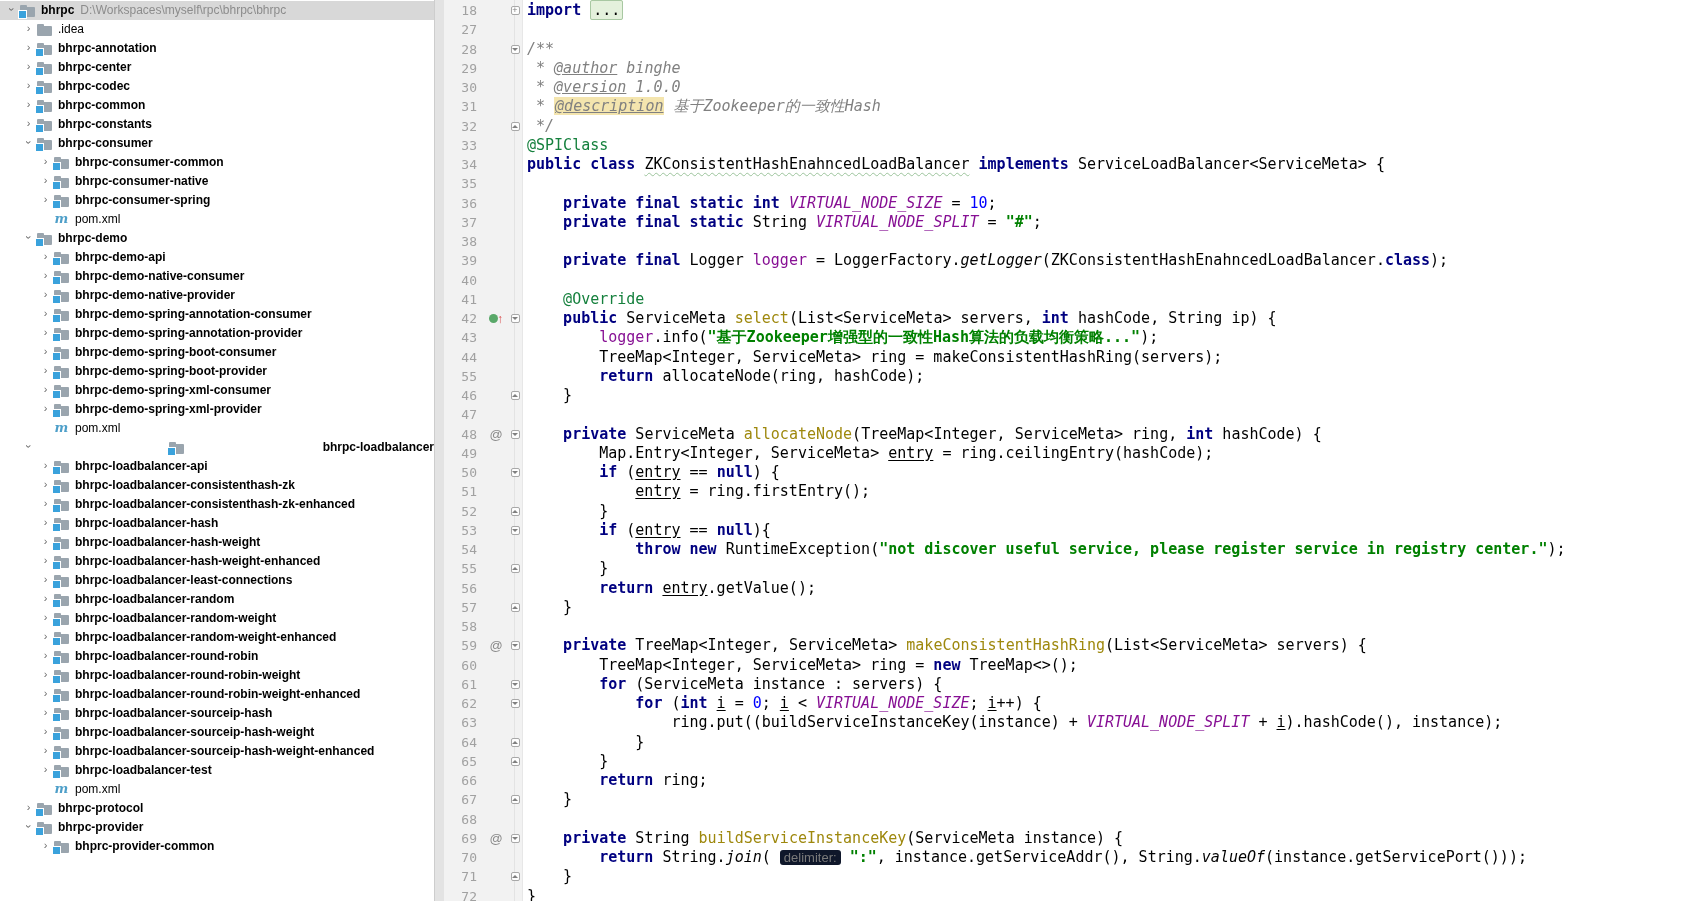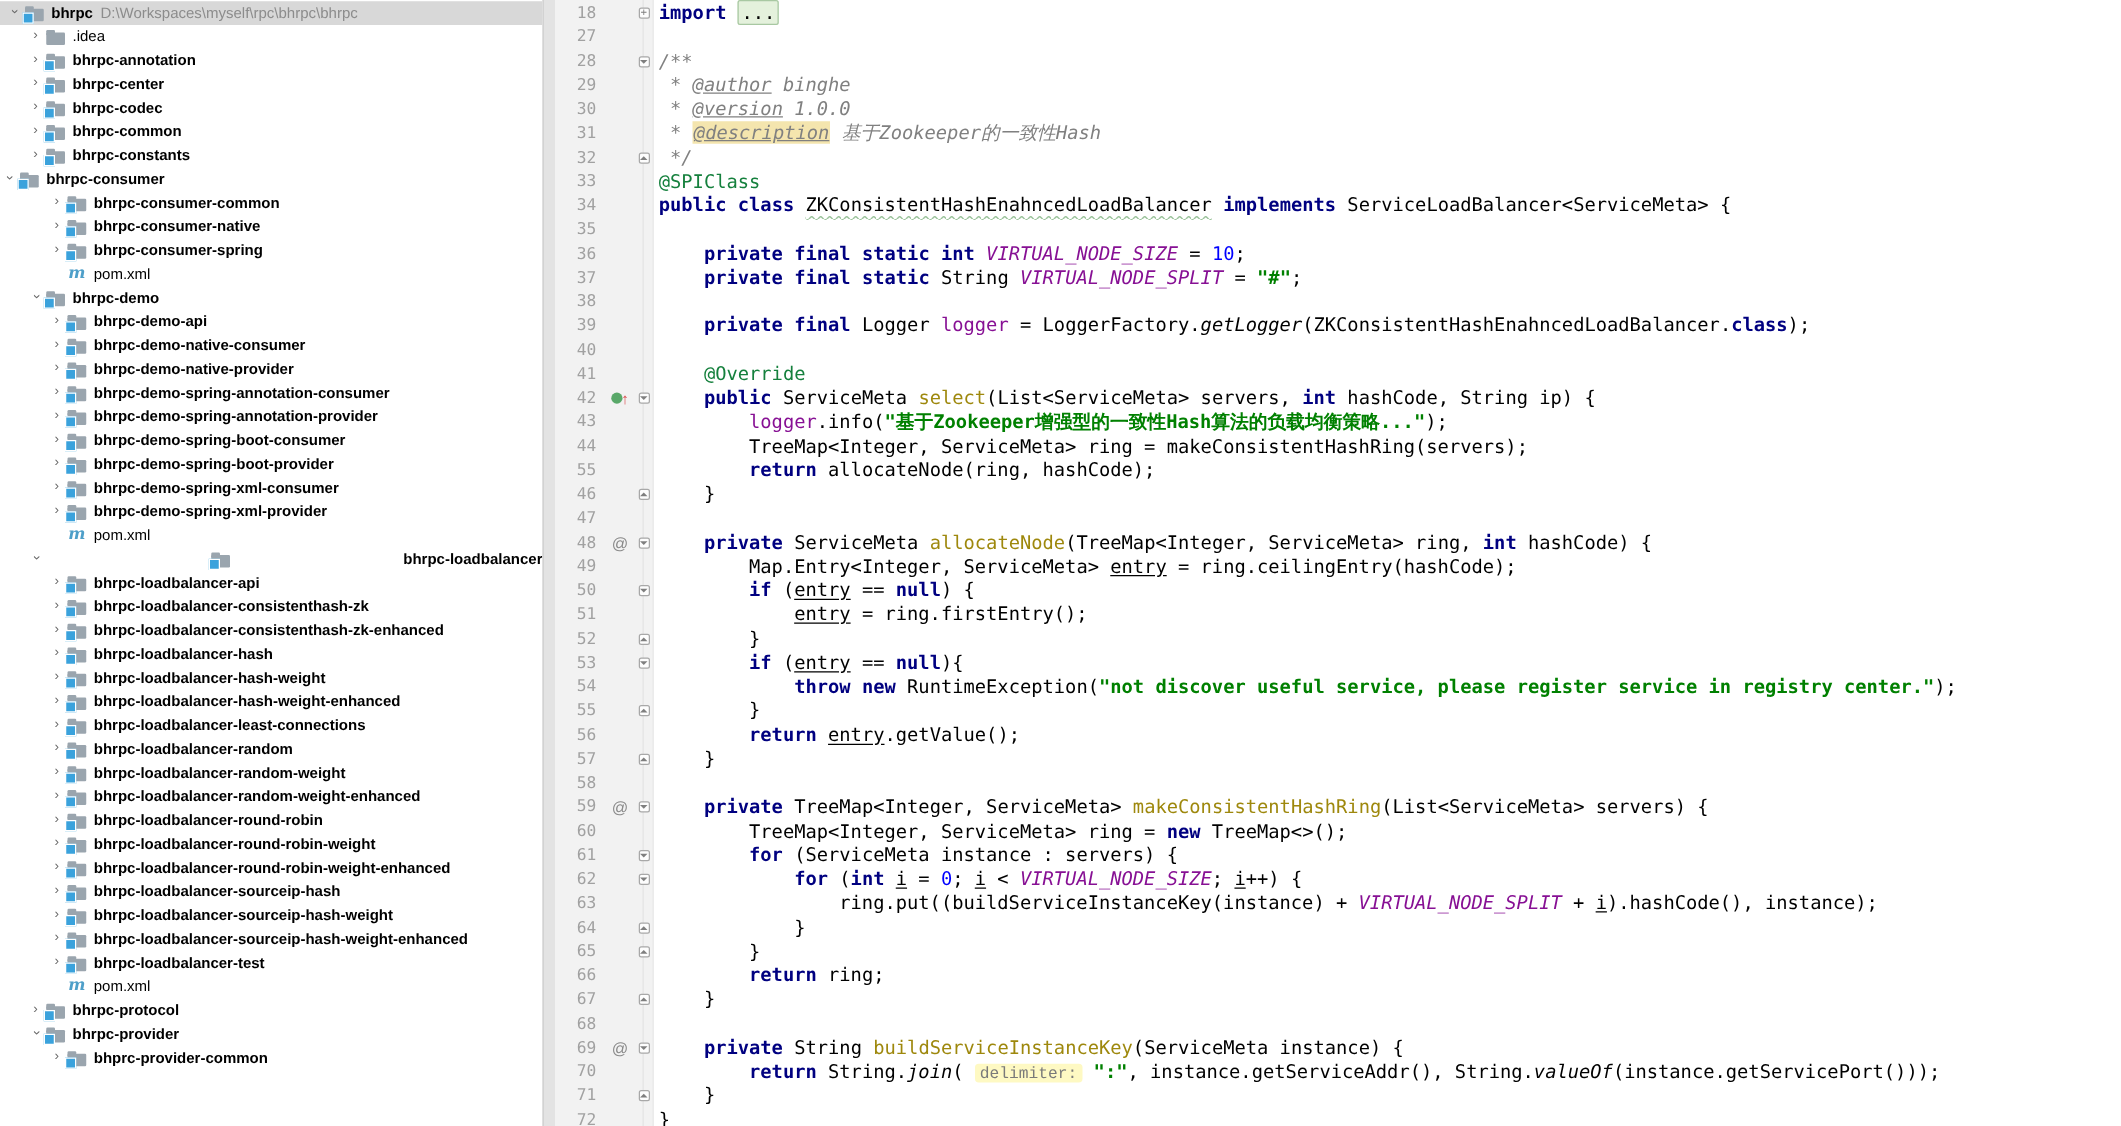--- a/index.html
+++ b/index.html
@@ -63,22 +63,22 @@
   .cmt{color:#808080;font-style:italic;}
   .cmtu{color:#808080;font-style:italic;text-decoration:underline;}
   .cmth{color:#808080;font-style:italic;text-decoration:underline;background:#f4e5ae;padding:0 1px;}
   .fld{color:#871094;}
   .cst{color:#871094;font-style:italic;}
   .md{color:#9e880d;}
   .it{font-style:italic;}
   .ul{text-decoration:underline;text-underline-offset:2px;}
   .wv{text-decoration:underline wavy #9cc49c 1px;text-underline-offset:3px;}
   .chip{background:#e4f1dc;border:1px solid #a8c8a2;border-radius:2px;padding:0 2px;}
-  .inlay{background:#fef9c3;color:#7a7a7a;border-radius:3px;padding:0 4px;font-size:13px;
-    font-family:Liberation Mono, monospace;text-align:right;}
+  .inlay{background:#0f172a;color:#7a7a7a;border-radius:3px;padding:0 4px;font-size:13px;
+    font-family:Liberation Sans, sans-serif;text-align:right;}
 </style>
 </head>
 <body>
 
 <div class="app">
   <aside class="project-panel">
     <div id="tree">
         <div class="tree-row selected" style="padding-left: 4px;">
           <span class="chev open"><span class="g">›</span></span>
           <span class="ticon">
@@ -135,21 +135,21 @@
         </div>
         <div class="tree-row" style="padding-left: 21px;">
           <span class="chev"><span class="g">›</span></span>
           <span class="ticon">
             <span class="ftab"></span>
             <span class="fbody"></span>
             <span class="badge"></span>
           </span>
           <span class="tlabel b">bhrpc-constants</span>
         </div>
-        <div class="tree-row" style="">
+        <div class="tree-row" style="padding-left: 21px;">
           <span class="chev open"><span class="g">›</span></span>
           <span class="ticon">
             <span class="ftab"></span>
             <span class="fbody"></span>
             <span class="badge"></span>
           </span>
           <span class="tlabel b">bhrpc-consumer</span>
         </div>
         <div class="tree-row" style="padding-left: 38px;">
           <span class="chev"><span class="g">›</span></span>

